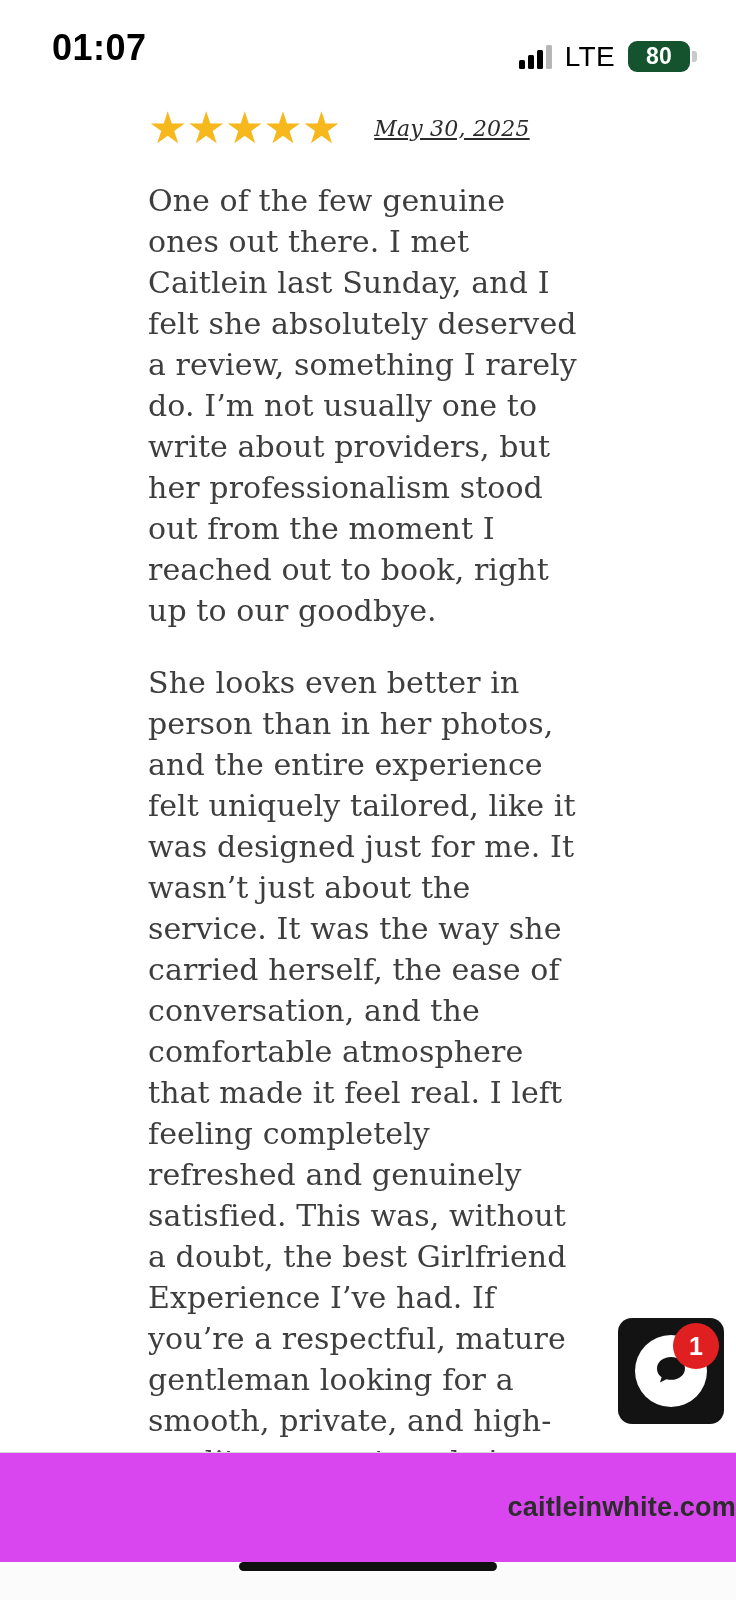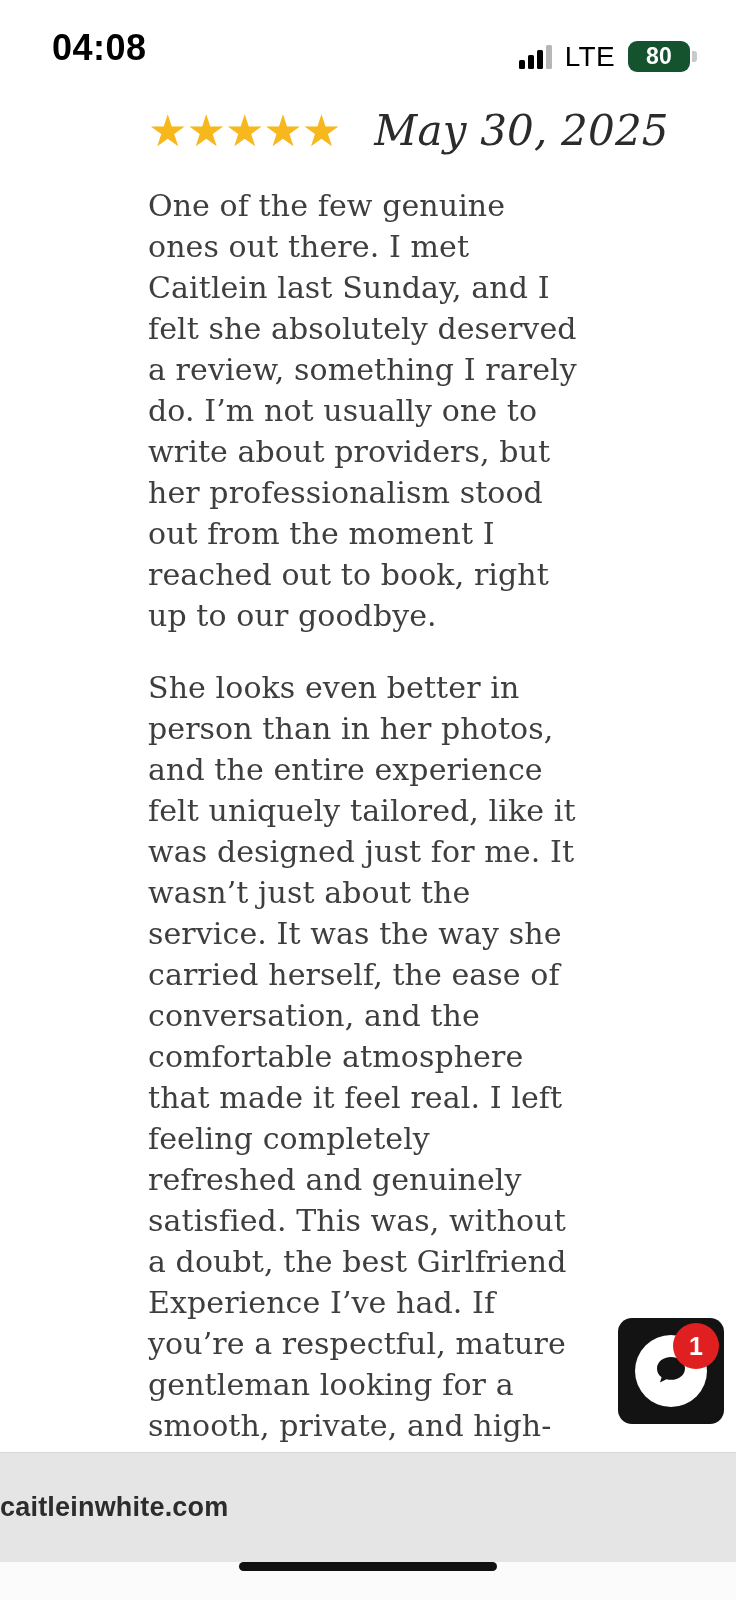--- a/index.html
+++ b/index.html
@@ -110,23 +110,24 @@
     display: flex;
     gap: 2px;
     font-size: 44px;
     color: #f6b81c;
     line-height: 1;
     letter-spacing: -1px;
   }
   .review-date {
     font-family: "DejaVu Serif", serif;
     font-style: italic;
-    font-size: 42px;
+    font-size: 22px;
     color: #2b2b2b;
     letter-spacing: 0.2px;
+    text-decoration: underline;
   }
   .review-text {
     font-family: "DejaVu Serif", serif;
     font-size: 30px;
     line-height: 41px;
     color: #3e3e3e;
     letter-spacing: 0.1px;
     max-width: 430px;
   }
   .review-text p + p { margin-top: 31px; }
@@ -168,24 +169,24 @@
     display: flex;
     align-items: center;
     justify-content: center;
   }
   .chat-inner { position: relative; }
 
   
   .browser-bar {
     flex: 0 0 110px;
     border-top: 1px solid #d8d8d8;
-    background: #e5e5e5;
-    display: flex;
-    align-items: center;
-    justify-content: flex-start;
+    background: #d946ef;
+    display: flex;
+    align-items: center;
+    justify-content: flex-end;
   }
   .site-url {
     font-size: 27px;
     font-weight: 600;
     color: #2c2c2c;
     letter-spacing: 0.2px;
   }
   .home-indicator-wrap {
     flex: 0 0 38px;
     background: #fbfbfb;
@@ -199,21 +200,21 @@
     border-radius: 6px;
     background: #101010;
   }
 </style>
 </head>
 <body>
 
 <div class="phone">
 
   <div class="statusbar">
-    <div class="status-time">04:08</div>
+    <div class="status-time">01:07</div>
     <div class="status-right">
       <div class="signal-bars">
         <i></i>
           <i></i>
           <i></i>
           <i></i>
       </div>
       <div class="lte-label">LTE</div>
       <div class="battery">
         <span class="battery-level">80</span>

